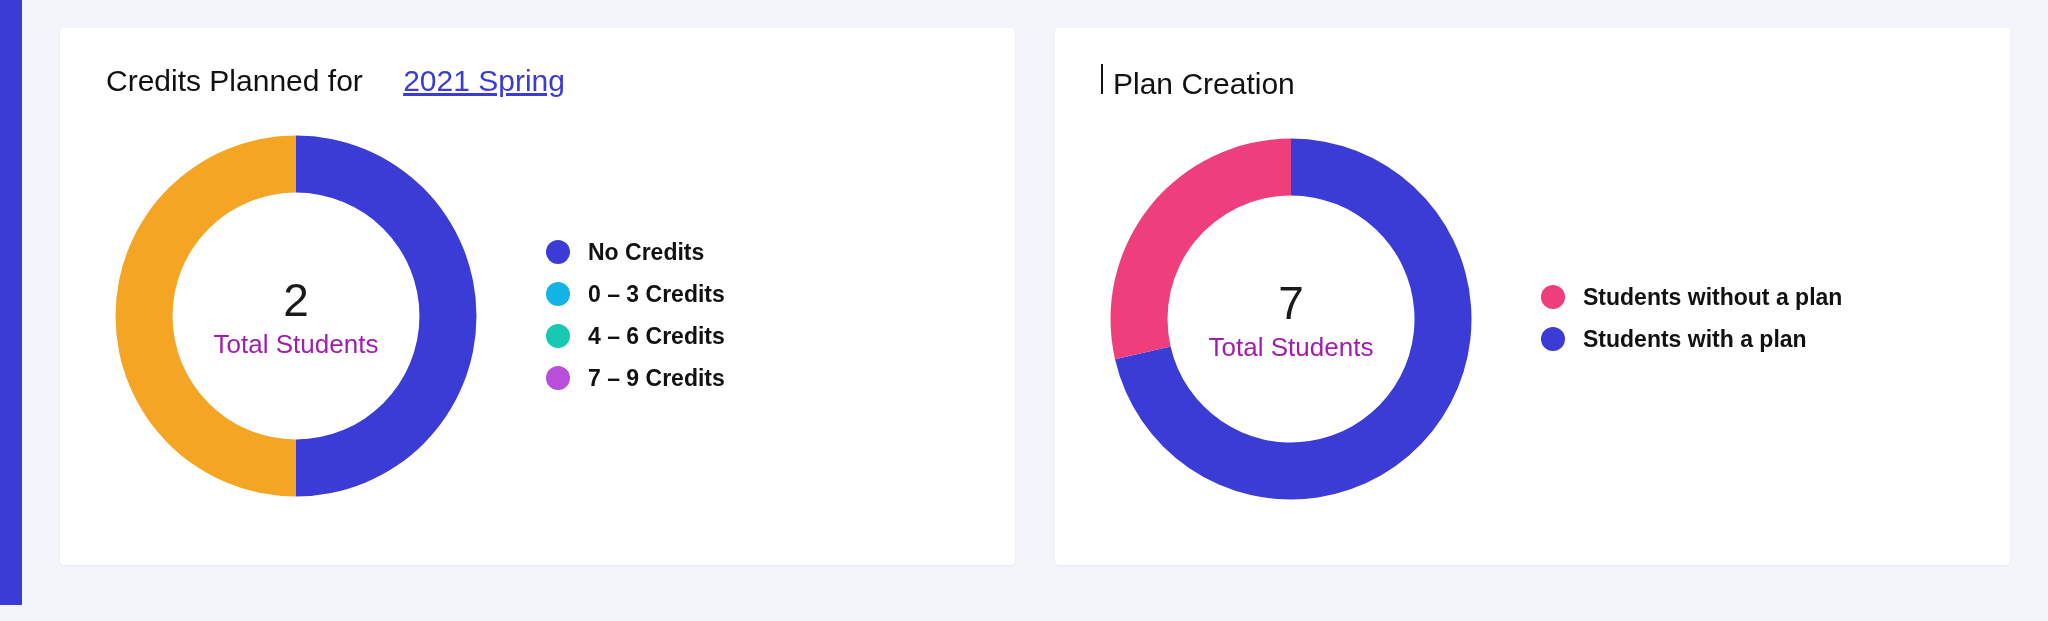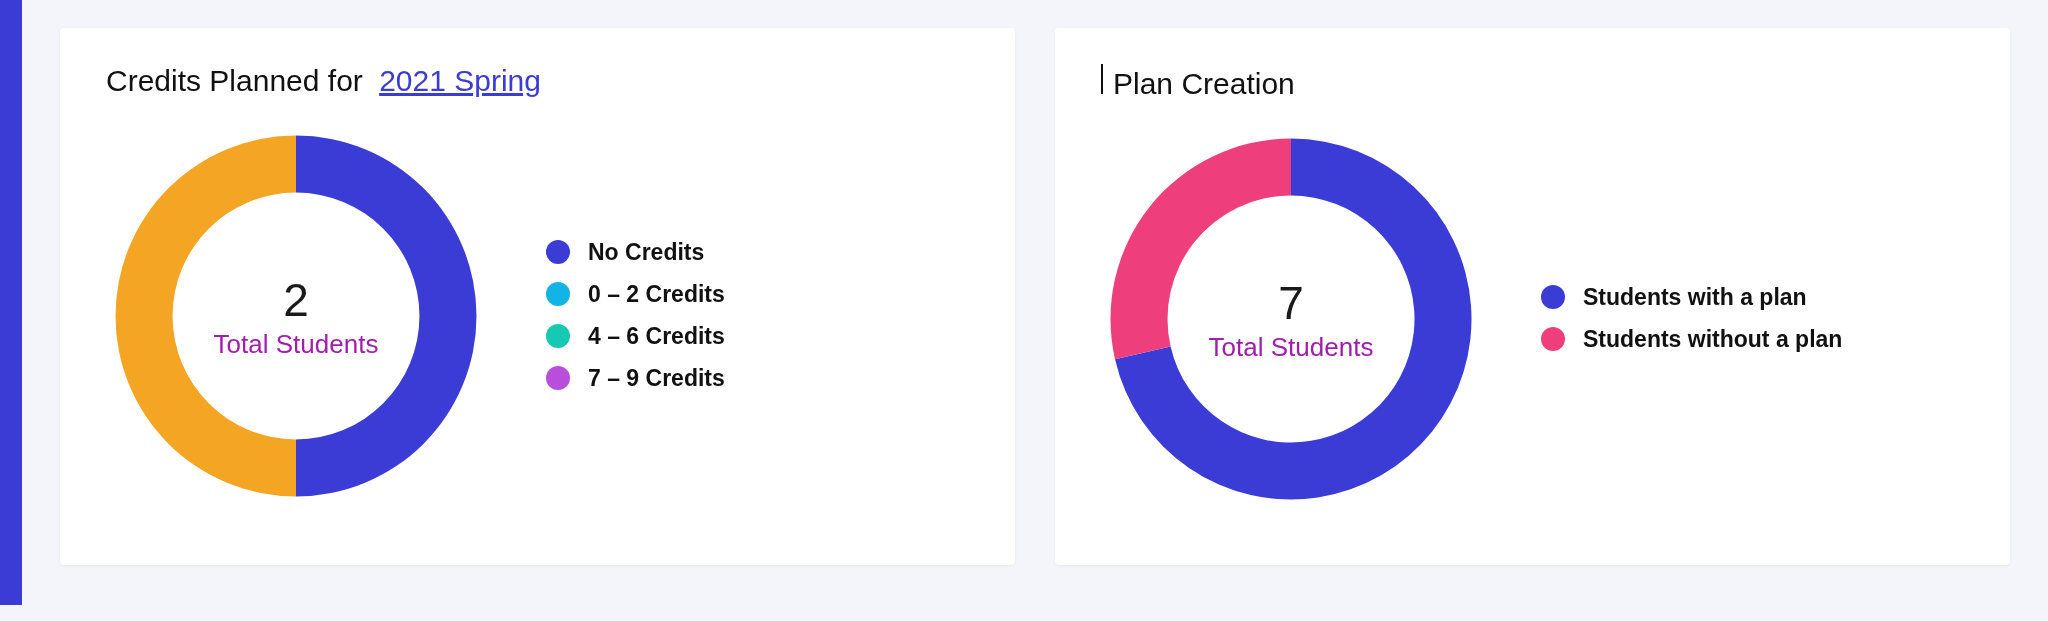--- a/index.html
+++ b/index.html
@@ -2,21 +2,21 @@
 <html><head>
 <meta charset="utf-8">
 <style>
   html,body{margin:0;padding:0;background:#f4f5fb;font-family:"Segoe UI",Arial,sans-serif;color:#1a1a1a;}
   .page{display:flex;align-items:flex-start;}
   .accent-bar{width:22px;align-self:stretch;background:#3b3bd6;}
   .content{flex:1;padding:28px 38px 40px 38px;display:flex;gap:40px;}
   .card{background:#fff;border-radius:4px;box-shadow:0 1px 3px rgba(0,0,0,.06);padding:36px 46px 56px 46px;flex:1;min-width:0;}
   .card-title{font-size:30px;font-weight:400;color:#111;margin:0 0 28px 0;display:flex;gap:8px;align-items:baseline;}
   .card-title .plain{white-space:pre;text-align:right;}
-  .term-link{color:#3b3bd6;text-decoration:underline;cursor:pointer;}
+  .term-link{color:#3b3bd6;text-decoration:underline;cursor:pointer;margin-left:24px;}
   .chart-row{display:flex;align-items:center;gap:60px;}
   .donut-wrap{position:relative;width:380px;height:380px;flex-shrink:0;}
   .donut-wrap svg{width:100%;height:100%;display:block;}
   .donut-center{position:absolute;inset:0;display:flex;flex-direction:column;align-items:center;justify-content:center;pointer-events:none;}
   .donut-center .big{font-size:46px;font-weight:300;}
   .donut-center .sub{font-size:26px;font-weight:400;color:#a21caf;margin-top:2px;}
   .legend{display:flex;flex-direction:column;gap:12px;}
   .legend-item{display:flex;align-items:flex-start;gap:18px;}
   .swatch{width:24px;height:24px;border-radius:50%;flex-shrink:0;margin-top:2px;}
   .legend-label{font-size:23px;font-weight:600;color:#111;max-width:260px;line-height:1.3;}
@@ -45,21 +45,21 @@
             <div class="sub">Total Students</div>
           </div>
         </div>
         <div class="legend">
             <div class="legend-item">
               <span class="swatch" style="background: rgb(59, 59, 214);"></span>
               <span class="legend-label">No Credits</span>
             </div>
             <div class="legend-item">
               <span class="swatch" style="background: rgb(18, 180, 230);"></span>
-              <span class="legend-label">0 – 2 Credits</span>
+              <span class="legend-label">0 – 3 Credits</span>
             </div>
             <div class="legend-item">
               <span class="swatch" style="background: rgb(23, 201, 178);"></span>
               <span class="legend-label">4 – 6 Credits</span>
             </div>
             <div class="legend-item">
               <span class="swatch" style="background: rgb(184, 79, 220);"></span>
               <span class="legend-label">7 – 9 Credits</span>
             </div>
           </div>
@@ -77,25 +77,25 @@
               <path d="M 100 5 A 95 95 0 1 1 7.381885238235853 121.13965037498697 L 36.62971095247717 114.46397130920161 A 65 65 0 1 0 100 35 Z" fill="#3b3bd6"></path>
               <path d="M 7.381848342726755 121.13948872584987 A 95 95 0 0 1 99.99983419372106 5.000000000144695 L 99.99988655359863 35.00000000009901 A 65 65 0 0 0 36.62968570818146 114.46386070716045 Z" fill="#ef3e7c"></path>
             </svg>
           <div class="donut-center">
             <div class="big">7</div>
             <div class="sub">Total Students</div>
           </div>
         </div>
         <div class="legend">
             <div class="legend-item">
+              <span class="swatch" style="background: rgb(239, 62, 124);"></span>
+              <span class="legend-label">Students without a plan</span>
+            </div>
+            <div class="legend-item">
               <span class="swatch" style="background: rgb(59, 59, 214);"></span>
               <span class="legend-label">Students with a plan</span>
-            </div>
-            <div class="legend-item">
-              <span class="swatch" style="background: rgb(239, 62, 124);"></span>
-              <span class="legend-label">Students without a plan</span>
             </div>
           </div>
       </div>
     </div>
 
   </div>
 </div>
 
 </body></html>

